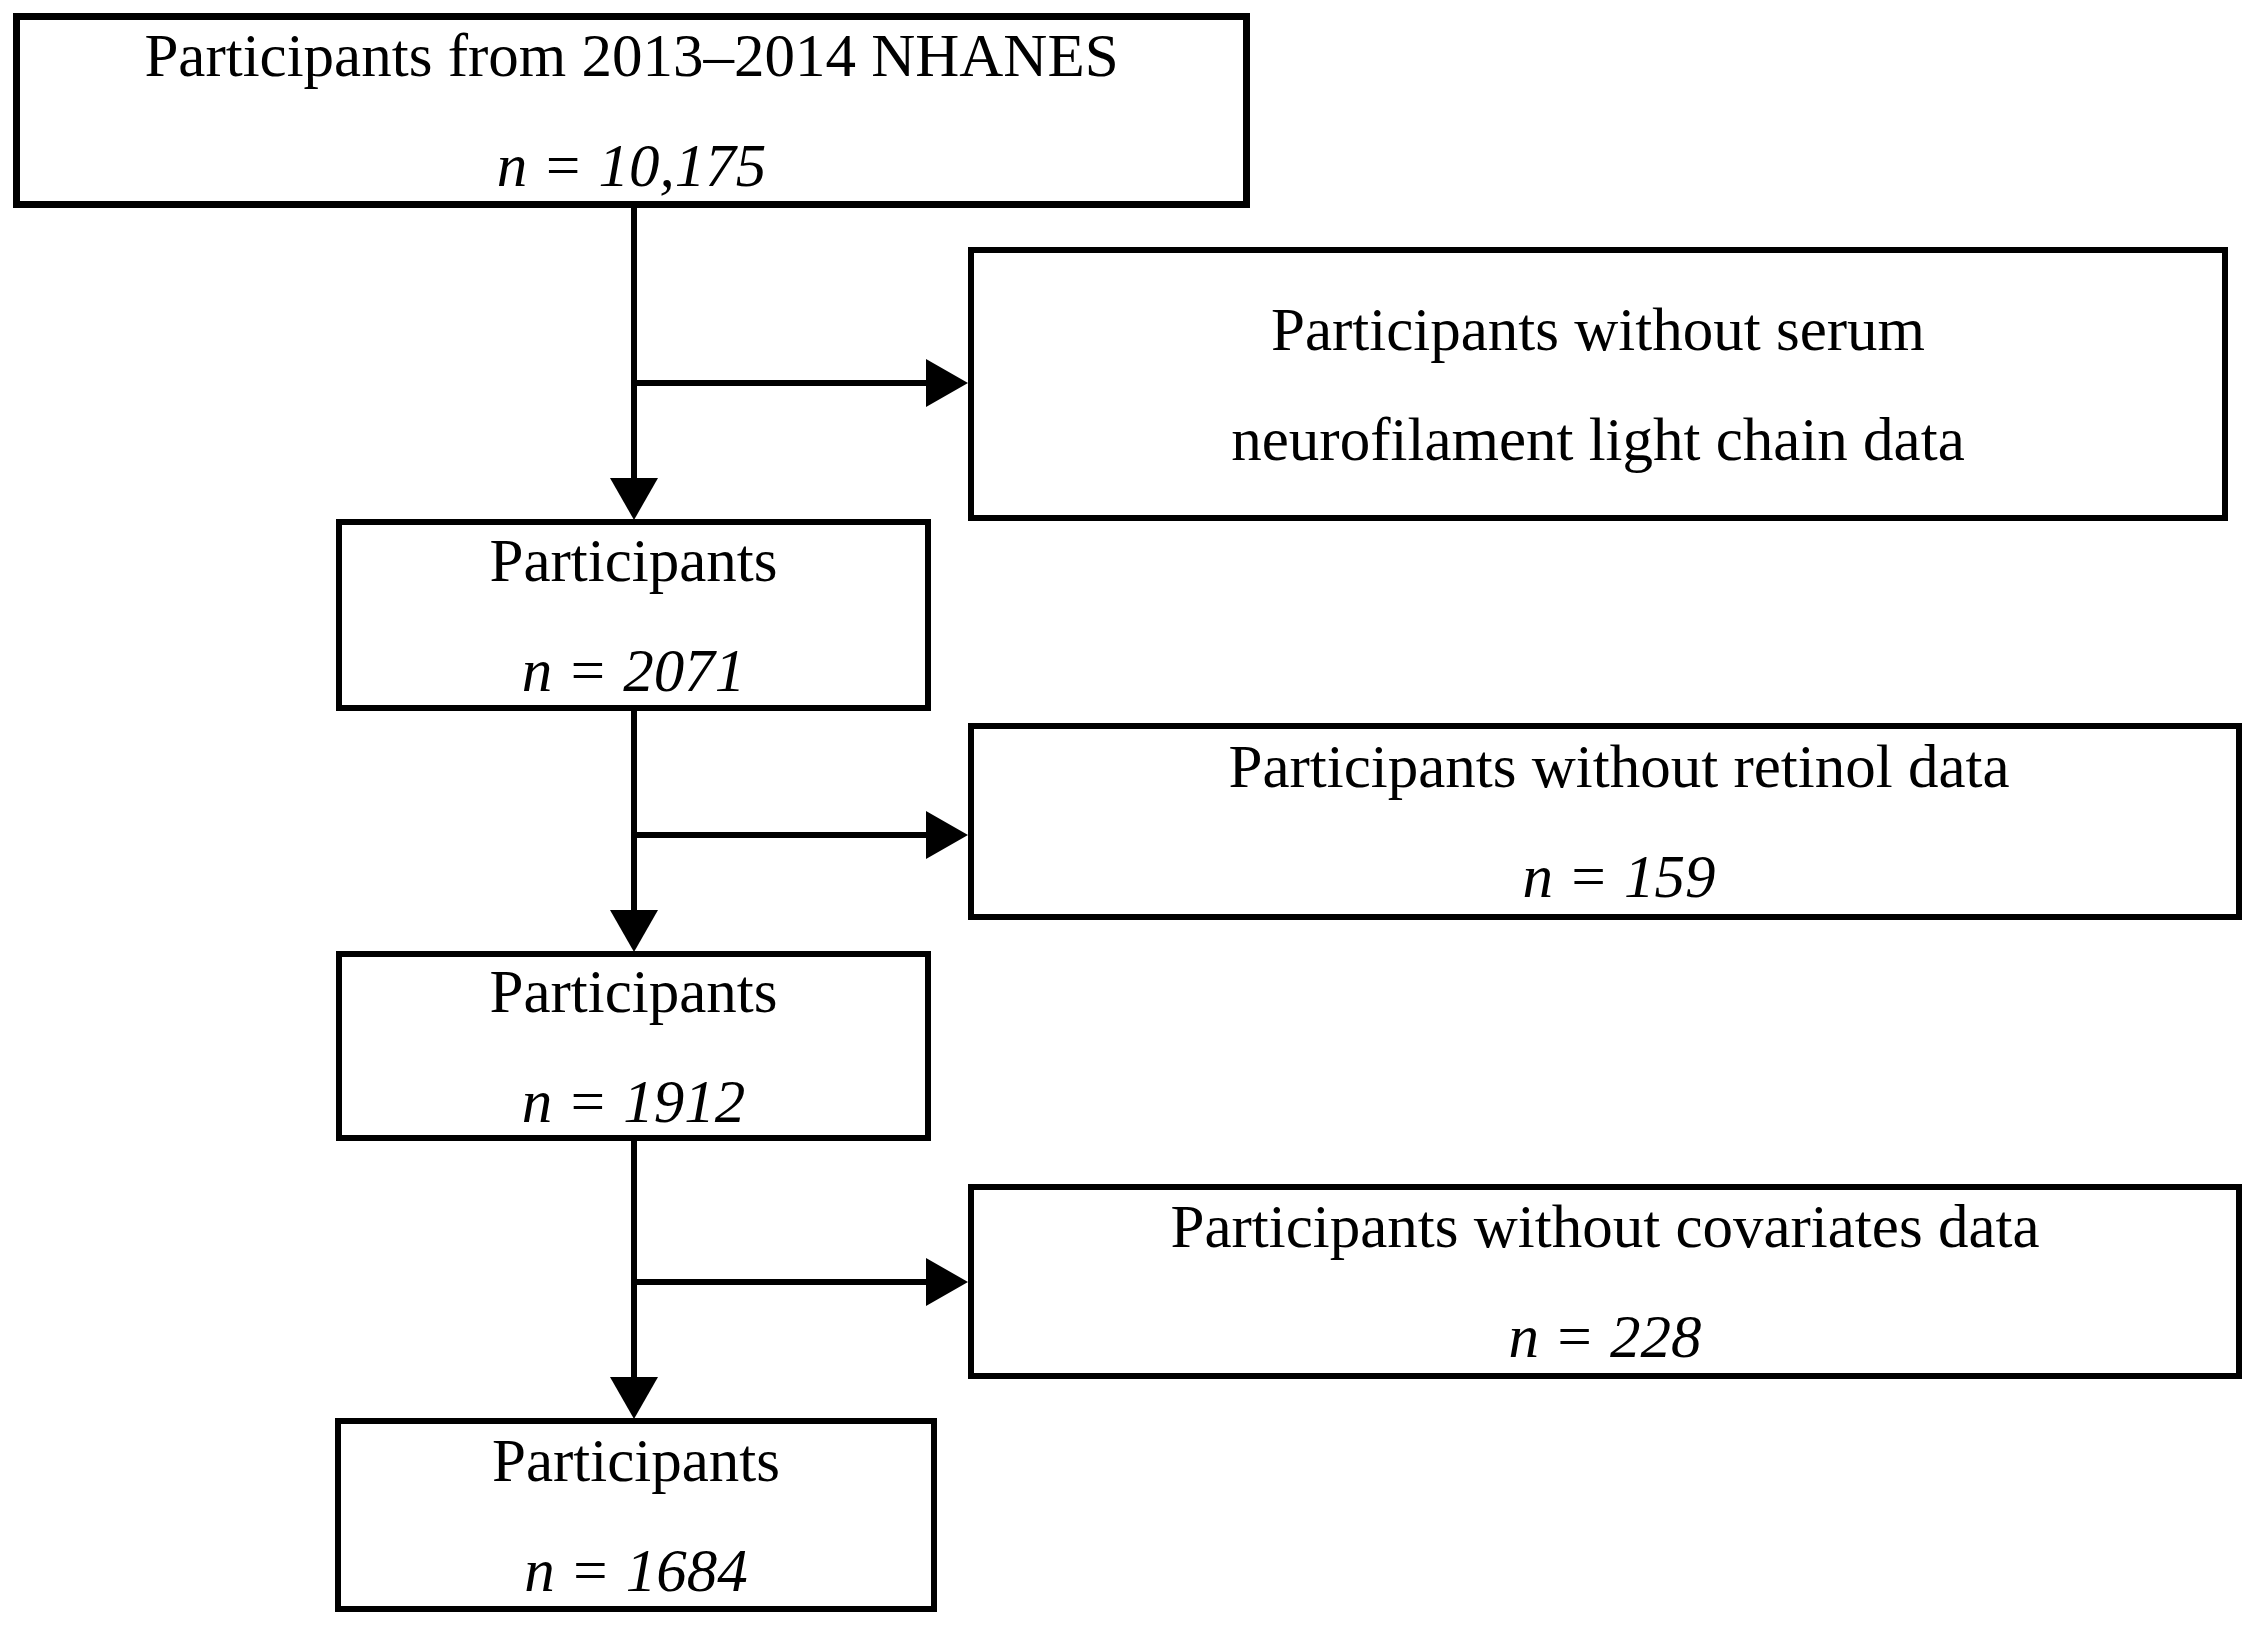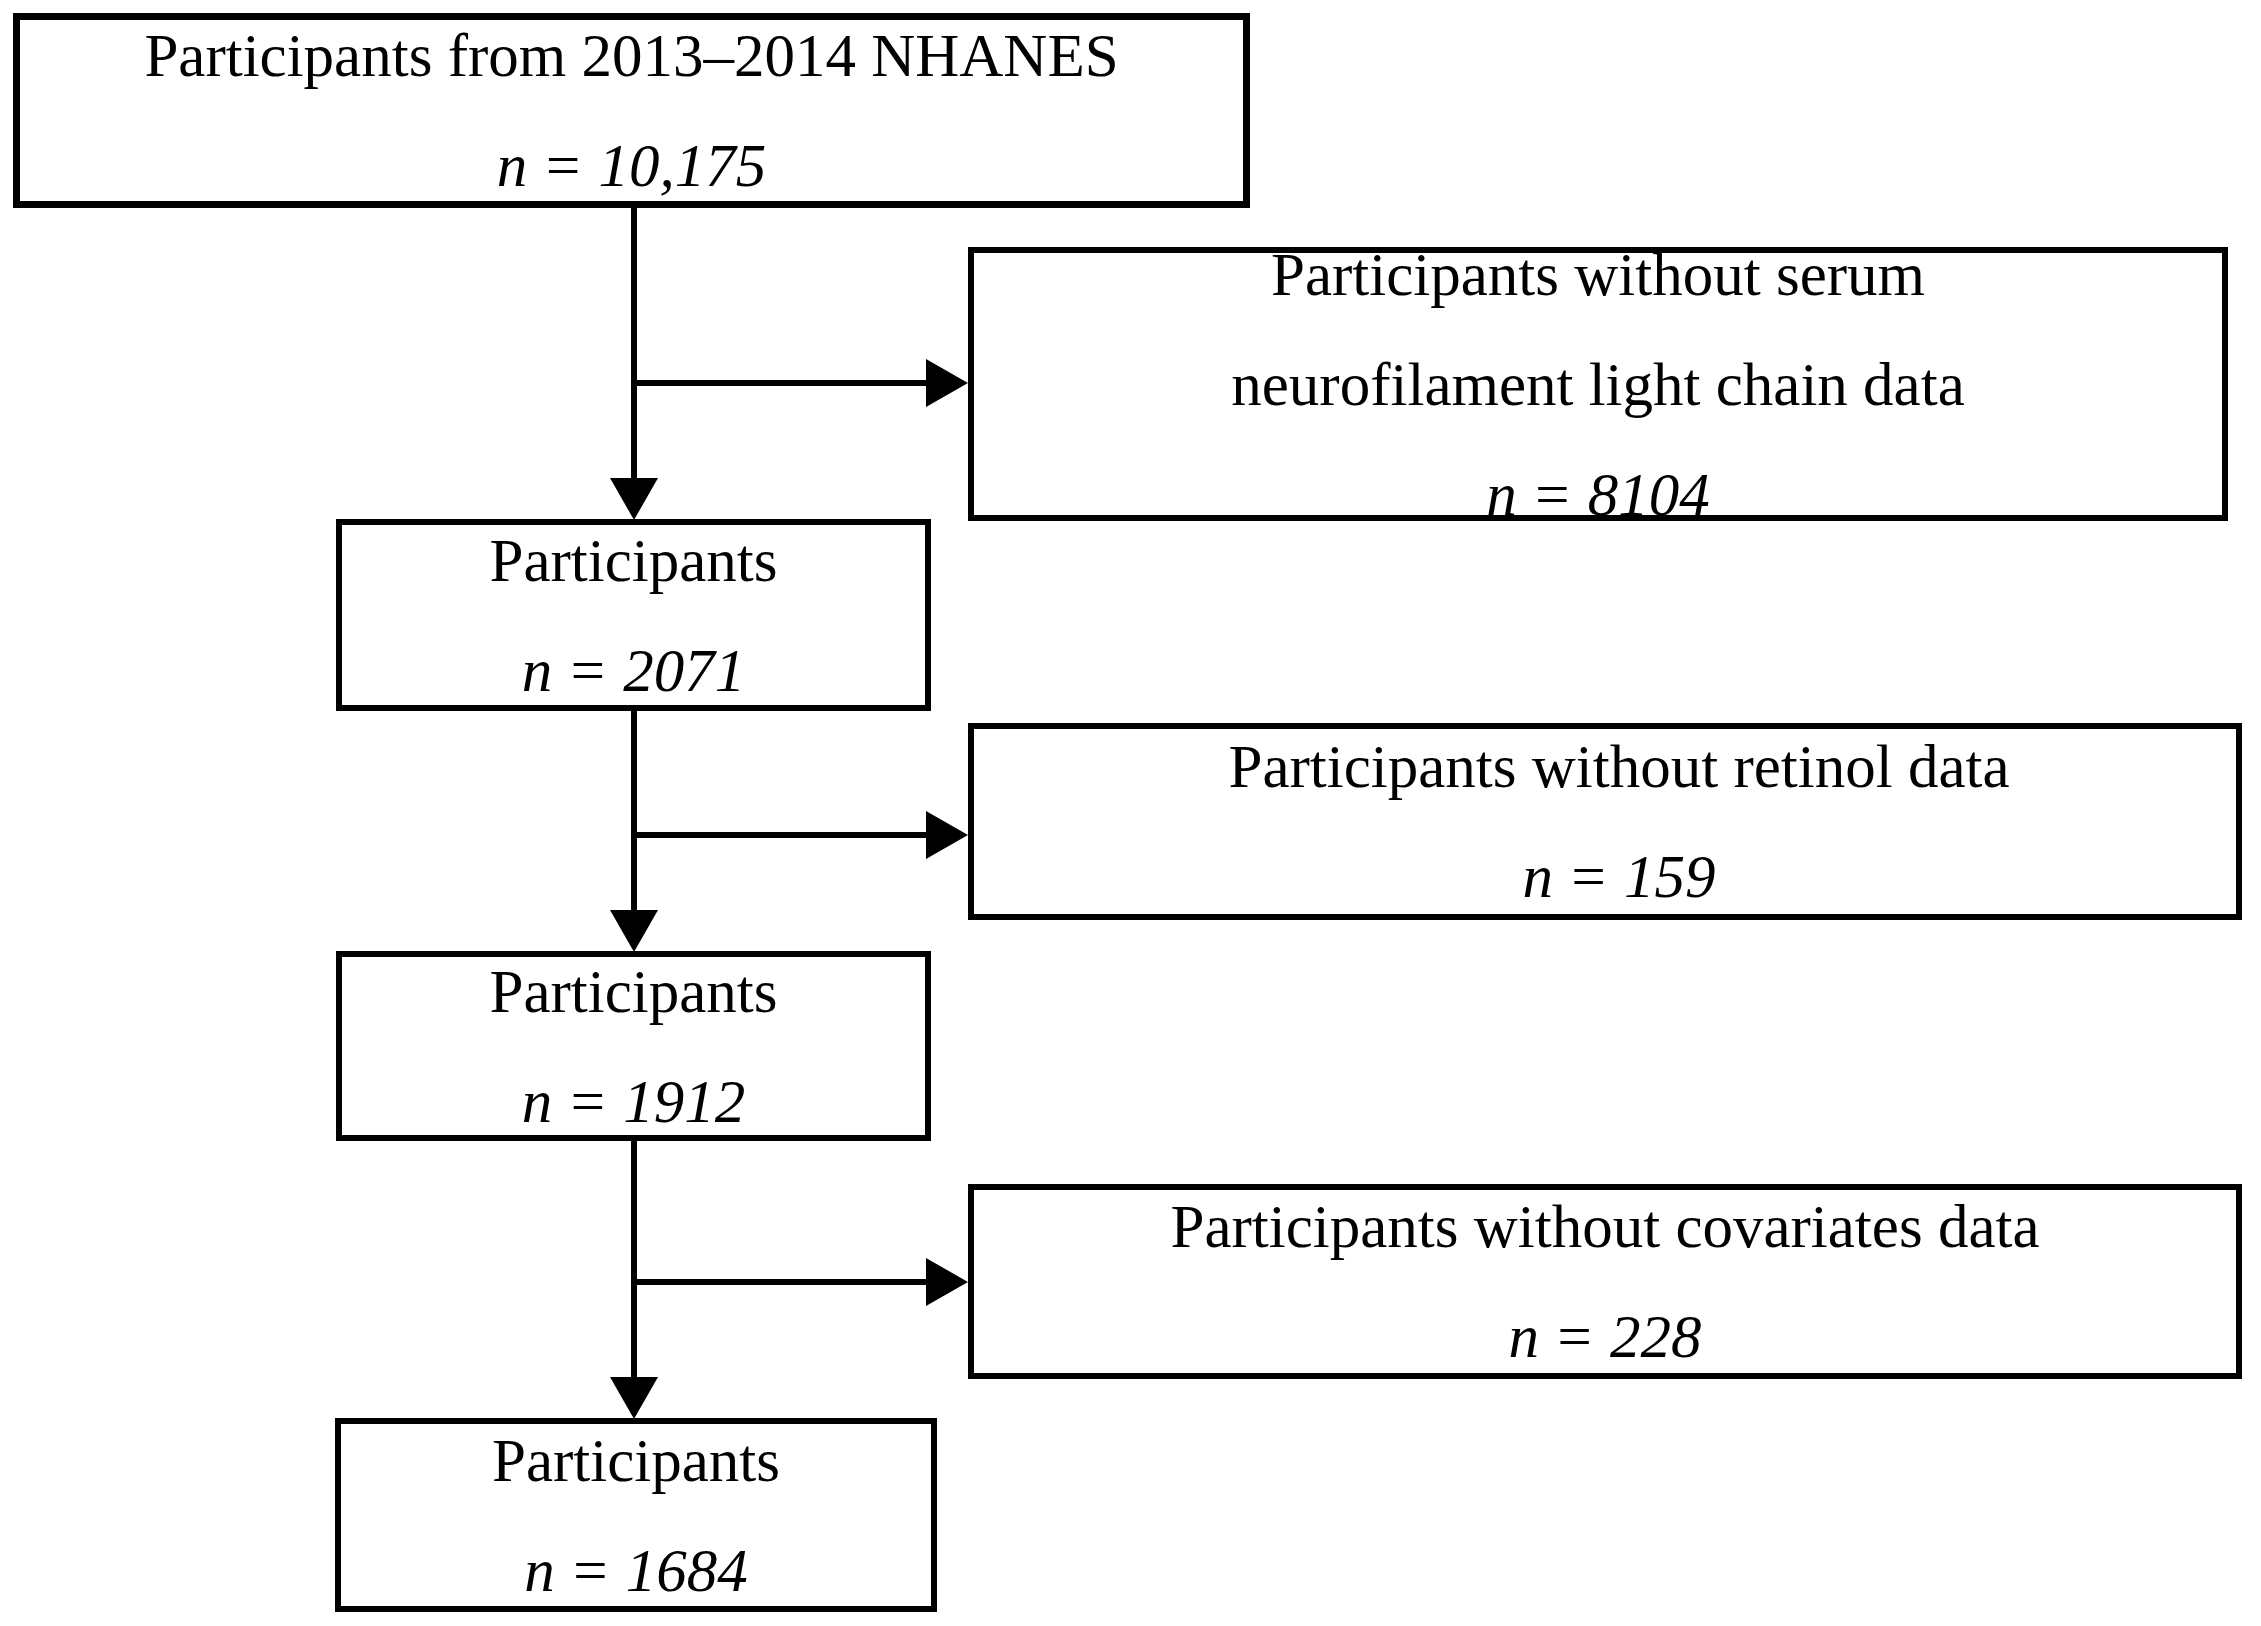--- a/index.html
+++ b/index.html
@@ -91,23 +91,20 @@
   <div class="box" id="box-start">
     <div class="line">Participants from 2013–2014 NHANES</div>
     <div class="line">
       <span class="n-sym">n</span><span class="n-val">= 10,175</span>
     </div>
   </div>
 
   <div class="box" id="box-excl1">
     <div class="line">Participants without serum</div>
     <div class="line">neurofilament light chain data</div>
-    <div class="line">
-      <span class="n-sym">n</span><span class="n-val">= 8104</span>
-    </div>
   </div>
 
   <div class="box" id="box-step1">
     <div class="line">Participants</div>
     <div class="line">
       <span class="n-sym">n</span><span class="n-val">= 2071</span>
     </div>
   </div>
 
   <div class="box" id="box-excl2">

